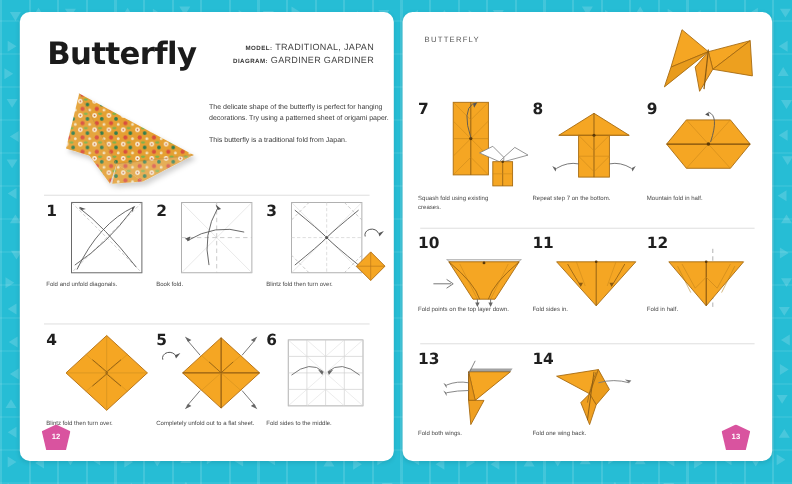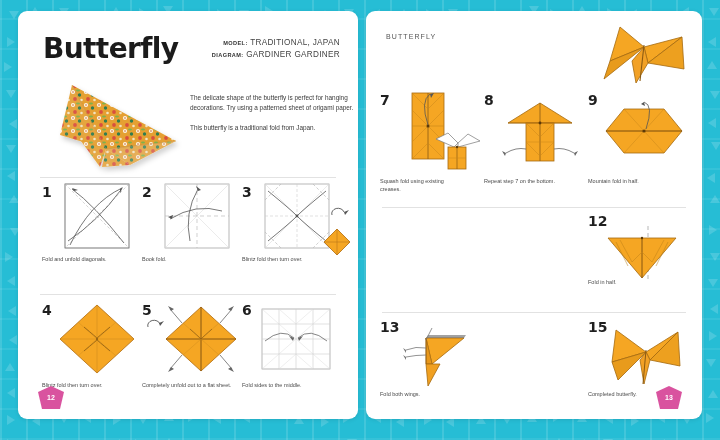--- a/index.html
+++ b/index.html
@@ -837,21 +837,51 @@
           <circle cx="42" cy="32" r="1.6" fill="#5c3a08"></circle>
           <path d="M44 30 Q 52 6 42 3" fill="none" stroke="#555" stroke-width=".8"></path>
           <path d="M42 3 L 39 5 L 43 7" fill="#555"></path>
         </svg>
       </div>
       <div class="step-cap" style="left:0; top:84px; width:104px;">Mountain fold in half.</div>
     </div>
 
     <div class="rule" style="left:16px; top:196px; width:304px;"></div>
 
-
+    <div class="step" style="left:14px; top:203px; width:104px;">
+      <div class="step-num">10</div>
+      <div class="step-fig" style="left:12px; top:14px;">
+        <svg width="92" height="52" viewBox="0 0 92 52">
+          <polygon points="14,8 82,8 72,14 24,14" fill="#e9e9e9" stroke="#999" stroke-width=".6"></polygon>
+          <polygon points="16,10 80,10 58,44 38,44" fill="#f5a623" stroke="#a5690f" stroke-width=".8"></polygon>
+          <path d="M26 12 L 42 44 M70 12 L 54 44" stroke="#c8861a" stroke-width=".5" fill="none"></path>
+          <path d="M16 10 Q 40 30 44 44 M80 10 Q 56 30 52 44" fill="none" stroke="#8a5a12" stroke-width=".7"></path>
+          <circle cx="48" cy="11" r="1.3" fill="#5c3a08"></circle>
+          <path d="M42 44 L42 50 M54 44 L54 50" stroke="#666" stroke-width=".8"></path>
+          <path d="M42 51 L40 47 L44 47 Z M54 51 L52 47 L56 47 Z" fill="#666"></path>
+          <path d="M2 30 L 18 30 M14 26 L 20 30 L 14 34" fill="none" stroke="#777" stroke-width=".9"></path>
+        </svg>
+      </div>
+      <div class="step-cap" style="left:0; top:64px; width:92px;">Fold points on the top layer down.</div>
+    </div>
+
+    <div class="step" style="left:118px; top:203px; width:104px;">
+      <div class="step-num">11</div>
+      <div class="step-fig" style="left:14px; top:14px;">
+        <svg width="88" height="56" viewBox="0 0 88 56">
+          <polygon points="8,10 80,10 44,50" fill="#f5a623" stroke="#a5690f" stroke-width=".8"></polygon>
+          <line x1="44" y1="10" x2="44" y2="50" stroke="#8a5a12" stroke-width=".8"></line>
+          <path d="M26 10 L34 32 M62 10 L54 32" stroke="#c8861a" stroke-width=".5" fill="none"></path>
+          <path d="M18 12 Q 26 26 30 32 M70 12 Q 62 26 58 32" fill="none" stroke="#8a5a12" stroke-width=".7"></path>
+          <path d="M30 33 L28 29 L32 29 Z M58 33 L56 29 L60 29 Z" fill="#8a5a12"></path>
+          <circle cx="44" cy="10" r="1.2" fill="#5c3a08"></circle>
+        </svg>
+      </div>
+      <div class="step-cap" style="left:0; top:64px; width:104px;">Fold sides in.</div>
+    </div>
 
     <div class="step" style="left:222px; top:203px; width:104px;">
       <div class="step-num">12</div>
       <div class="step-fig" style="left:10px; top:12px;">
         <svg width="88" height="58" viewBox="0 0 88 58">
           <line x1="50" y1="0" x2="50" y2="56" stroke="#999" stroke-width=".7" stroke-dasharray="4 3"></line>
           <polygon points="10,12 78,12 44,52" fill="#f5a623" stroke="#a5690f" stroke-width=".8"></polygon>
           <line x1="44" y1="12" x2="44" y2="52" stroke="#7a4c0d" stroke-width=".9"></line>
           <path d="M22 14 L34 36 L44 26 M66 14 L54 36 L44 26" stroke="#c8861a" stroke-width=".6" fill="none"></path>
           <path d="M18 16 L30 40 M70 16 L58 40" stroke="#b07c16" stroke-width=".5" fill="none"></path>
@@ -873,35 +903,36 @@
           <polygon points="26,11 64,11 62,14 24,14" fill="#555" opacity=".55"></polygon>
           <line x1="24" y1="14" x2="24" y2="40" stroke="#8a5a12" stroke-width=".7"></line>
           <path d="M30 4 L 24 16" stroke="#777" stroke-width=".8" fill="none"></path>
           <path d="M4 26 Q 14 22 24 24 M4 33 Q 14 31 24 31" fill="none" stroke="#777" stroke-width=".8"></path>
           <path d="M4 26 L 1 24 L 4 29 Z M4 33 L 1 31 L 4 36 Z" fill="#777"></path>
         </svg>
       </div>
       <div class="step-cap" style="left:0; top:70px; width:104px;">Fold both wings.</div>
     </div>
 
-
-    <div class="step" style="left:222px; top:309px; width:104px;">
-      <div class="step-num">15</div>
-      <div class="step-fig" style="left:14px; top:2px;">
-        <svg width="88" height="68" viewBox="0 0 88 68">
-          <polygon points="14,8 44,30 10,40" fill="#f5a623" stroke="#a5690f" stroke-width=".8"></polygon>
-          <polygon points="10,40 44,30 16,58" fill="#e89b1c" stroke="#a5690f" stroke-width=".8"></polygon>
-          <polygon points="44,30 76,10 48,38" fill="#f5a623" stroke="#a5690f" stroke-width=".8"></polygon>
-          <polygon points="48,38 76,10 78,44" fill="#eda01f" stroke="#a5690f" stroke-width=".8"></polygon>
-          <polygon points="44,30 48,38 42,62 38,38" fill="#f2a126" stroke="#a5690f" stroke-width=".8"></polygon>
-          <line x1="44" y1="28" x2="41" y2="62" stroke="#8a5a12" stroke-width="1"></line>
-        </svg>
-      </div>
-      <div class="step-cap" style="left:0; top:70px; width:104px;">Completed butterfly.</div>
-    </div>
+    <div class="step" style="left:118px; top:309px; width:104px;">
+      <div class="step-num">14</div>
+      <div class="step-fig" style="left:12px; top:4px;">
+        <svg width="88" height="66" viewBox="0 0 88 66">
+          <polygon points="10,18 48,12 40,34" fill="#f5a623" stroke="#a5690f" stroke-width=".8"></polygon>
+          <polygon points="40,34 48,12 58,30 46,44" fill="#eb9c1c" stroke="#a5690f" stroke-width=".8"></polygon>
+          <polygon points="40,34 46,44 40,62 32,42" fill="#f0a021" stroke="#a5690f" stroke-width=".8"></polygon>
+          <line x1="44" y1="14" x2="38" y2="58" stroke="#8a5a12" stroke-width=".8"></line>
+          <path d="M46 14 Q 40 30 38 42" fill="none" stroke="#8a5a12" stroke-width=".6"></path>
+          <path d="M48 24 Q 62 20 76 24" fill="none" stroke="#777" stroke-width=".8"></path>
+          <path d="M76 24 L 72 21 L 78 22 Z" fill="#777"></path>
+        </svg>
+      </div>
+      <div class="step-cap" style="left:0; top:70px; width:104px;">Fold one wing back.</div>
+    </div>
+
 
     <div class="badge badge-right">
       <svg viewBox="0 0 26 25">
         <path d="M13 0 L26 6 L22 23 L4 23 L0 6 Z" fill="#d9539f"></path>
       </svg>
       <div class="badge-num">13</div>
     </div>
   </div>
 </div>
 

